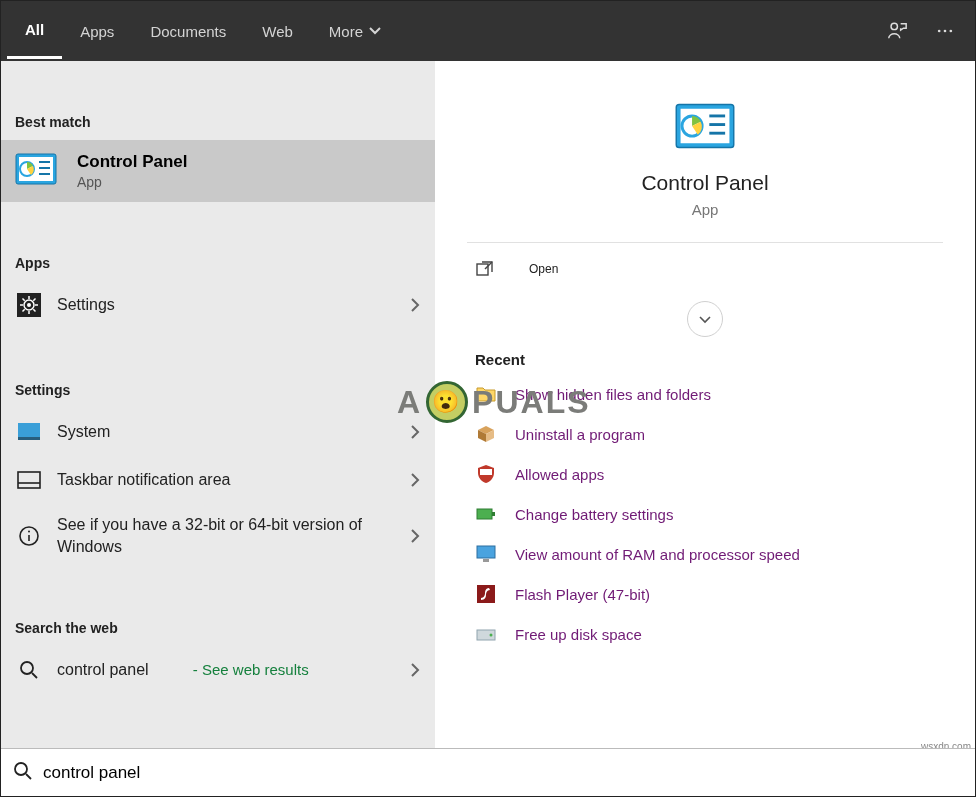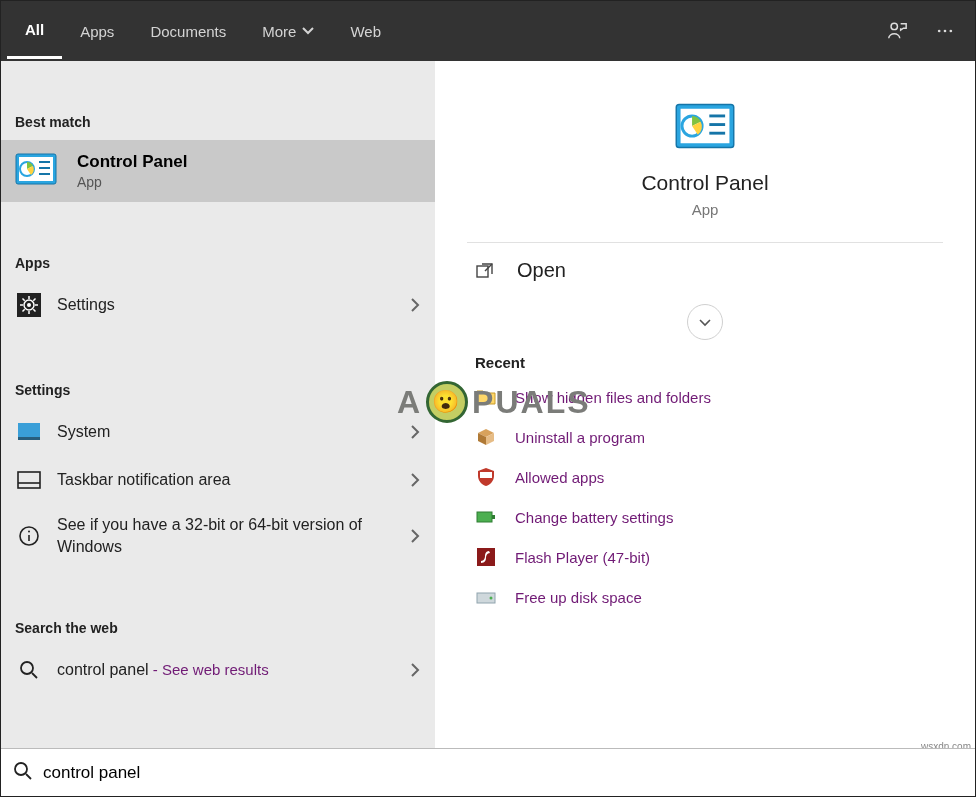--- a/index.html
+++ b/index.html
@@ -21,32 +21,32 @@
 
   
   .section-label { font-size: 14px; font-weight: 600; padding: 14px 14px 10px 14px; color: #222; margin-top: 39px; }
   .best-match { display: flex; align-items: center; padding: 12px 14px; background: #c9c9c9; gap: 14px; }
   .best-match .texts .title { font-size: 17px; font-weight: 600; color: #000; }
   .best-match .texts .sub { font-size: 14px; color: #555; margin-top: 2px; }
 
   .row { display:flex; align-items:center; padding: 10px 14px; gap: 14px; cursor: pointer; }
   .row .icon-slot { width: 28px; height: 28px; display:flex; align-items:center; justify-content:center; flex-shrink: 0; }
   .row .label { flex: 1; font-size: 16px; color: #222; }
-  .row .sub-hint { color: #701a75; font-size: 15px; }
+  .row .sub-hint { color: #15803d; font-size: 15px; margin-left: 40px; }
   .row .chev { color: #666; }
   .row.multiline .label { line-height: 1.35; }
 
   
   .right-divider { border-top: 1px solid #e1e1e1; margin: 0 32px; }
   .hero { display:flex; flex-direction:column; align-items:center; padding: 0 0 24px 0; }
   .hero .big-icon { margin-bottom: 18px; }
   .hero .big-title { font-size: 21px; color: #222; margin-bottom: 6px; }
   .hero .big-sub { font-size: 15px; color: #777; }
 
-  .action-row { display:flex; align-items:center; padding: 16px 40px; gap: 22px; font-size: 20px; cursor:pointer; color:#222; }
+  .action-row { display:flex; align-items:center; padding: 16px 40px; gap: 34px; font-size: 12px; cursor:pointer; color:#222; }
   .action-row .ic { width: 20px; height:20px; display:flex; align-items:center; justify-content:center; color:#555; }
 
   .expand-btn { width:36px; height:36px; border:1px solid #d0d0d0; border-radius:50%; display:flex; align-items:center; justify-content:center; margin: 6px auto 14px auto; cursor:pointer; color:#555; }
 
   .recent-label { font-size: 15px; font-weight:600; color:#222; padding: 0 40px 6px 40px; }
   .recent-item { display:flex; align-items:center; gap: 18px; padding: 9px 40px; font-size:15px; cursor:pointer; color:#701a75; }
   .recent-item .ric { width:22px; height:22px; display:flex; align-items:center; justify-content:center; flex-shrink:0; }
 
   
   .searchbar { position: absolute; left:0; right:0; bottom:0; height: 48px; background:#fff; border-top:1px solid #bbb; display:flex; align-items:center; padding: 0 12px; gap: 10px; }
@@ -65,27 +65,27 @@
 </style>
 </head>
 <body>
 
 <div class="root">
 
   <div class="header">
     <div class="tab active">All</div>
     <div class="tab">Apps</div>
     <div class="tab">Documents</div>
+    <div class="tab">Web</div>
     <div class="tab more">
       <span>More</span>
       <svg width="12" height="12" viewBox="0 0 12 12">
           <path d="M1 3 L6 8 L11 3" fill="none" stroke="currentColor" stroke-width="2"></path>
         </svg>
     </div>
-    <div class="tab">Web</div>
     <div class="header-spacer"></div>
     <div class="header-icon">
       <svg width="22" height="22" viewBox="0 0 24 24" fill="none" stroke="currentColor" stroke-width="1.6">
         <circle cx="9" cy="7" r="3.5"></circle>
           <path d="M3 20c0-3 3-5 6-5s6 2 6 5"></path>
         <path d="M16 4h6v5h-3l-3 2v-2"></path>
       </svg>
     </div>
     <div class="header-icon">
       <svg width="20" height="20" viewBox="0 0 24 24" fill="currentColor">
@@ -278,20 +278,29 @@
         <div class="ric">
             <svg width="20" height="16" viewBox="0 0 20 16">
               <rect x="1" y="3" width="15" height="10" fill="#4caf50" stroke="#2e7d32"></rect>
               <rect x="16" y="6" width="3" height="4" fill="#2e7d32"></rect>
             </svg>
           </div>
         <span>Change battery settings</span>
       </div>
       <div class="recent-item">
         <div class="ric">
+            <svg width="20" height="18" viewBox="0 0 20 18">
+              <rect x="1" y="1" width="18" height="12" fill="#4aa3df" stroke="#2c6fa0"></rect>
+              <rect x="7" y="14" width="6" height="3" fill="#999"></rect>
+            </svg>
+          </div>
+        <span>View amount of RAM and processor speed</span>
+      </div>
+      <div class="recent-item">
+        <div class="ric">
             <svg width="18" height="18" viewBox="0 0 18 18">
               <rect width="18" height="18" fill="#8b1a1a"></rect>
               <path d="M12 3c-3 0-4 3-4 5s-1 5-4 5v2c4 0 5-3 5-5s1-5 4-5z" fill="#fff"></path>
             </svg>
           </div>
         <span>Flash Player (47-bit)</span>
       </div>
       <div class="recent-item">
         <div class="ric">
             <svg width="20" height="16" viewBox="0 0 20 16">

